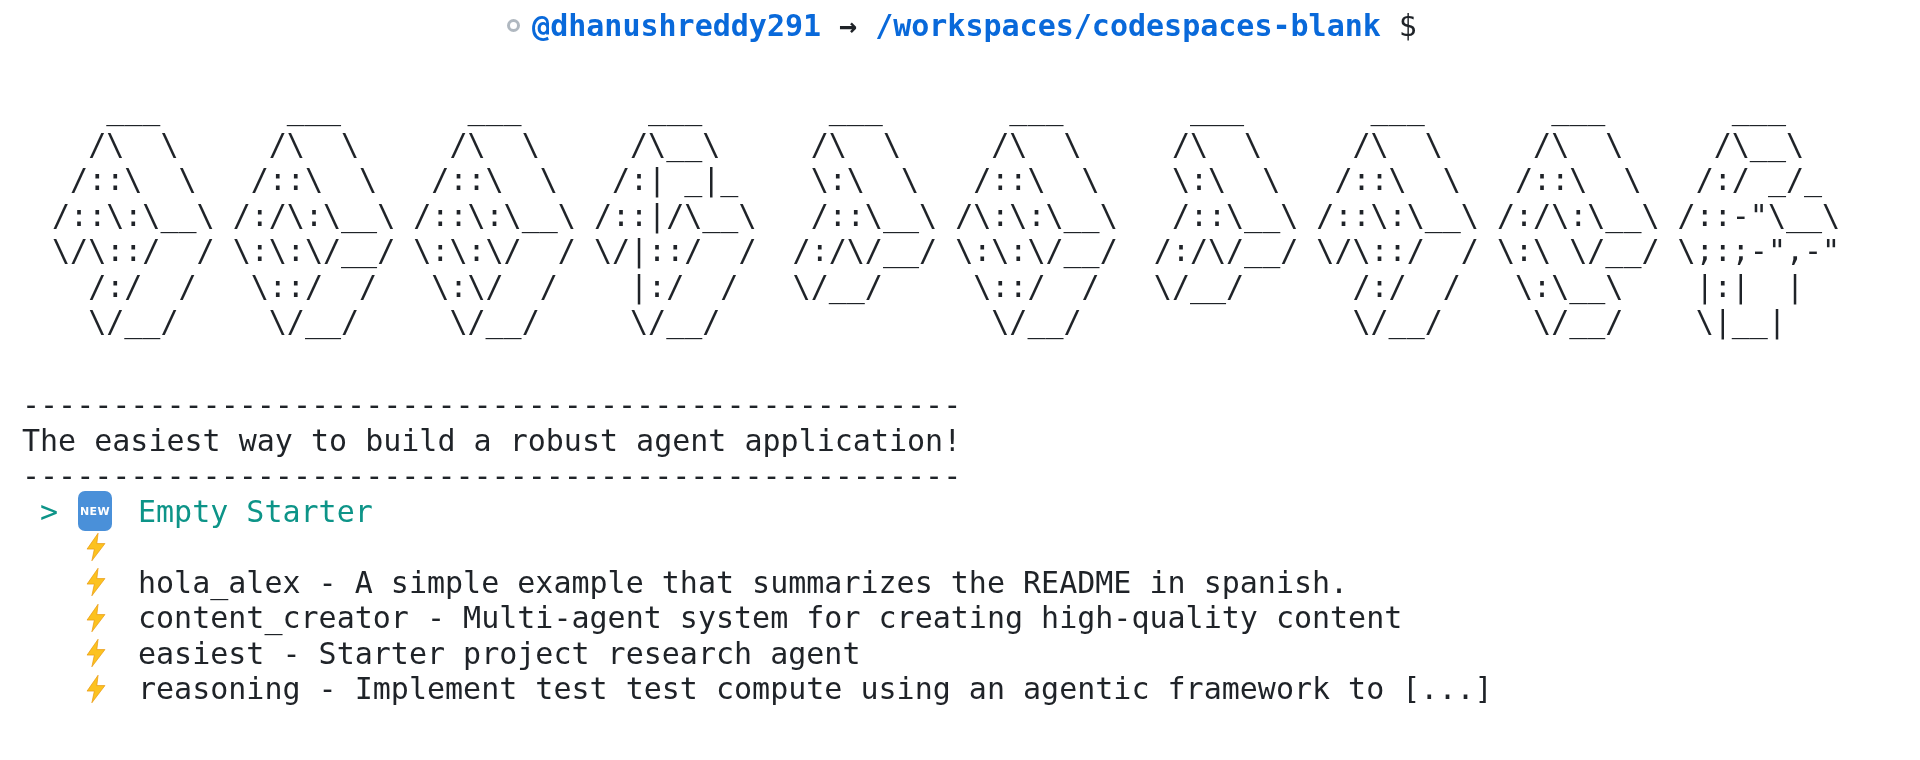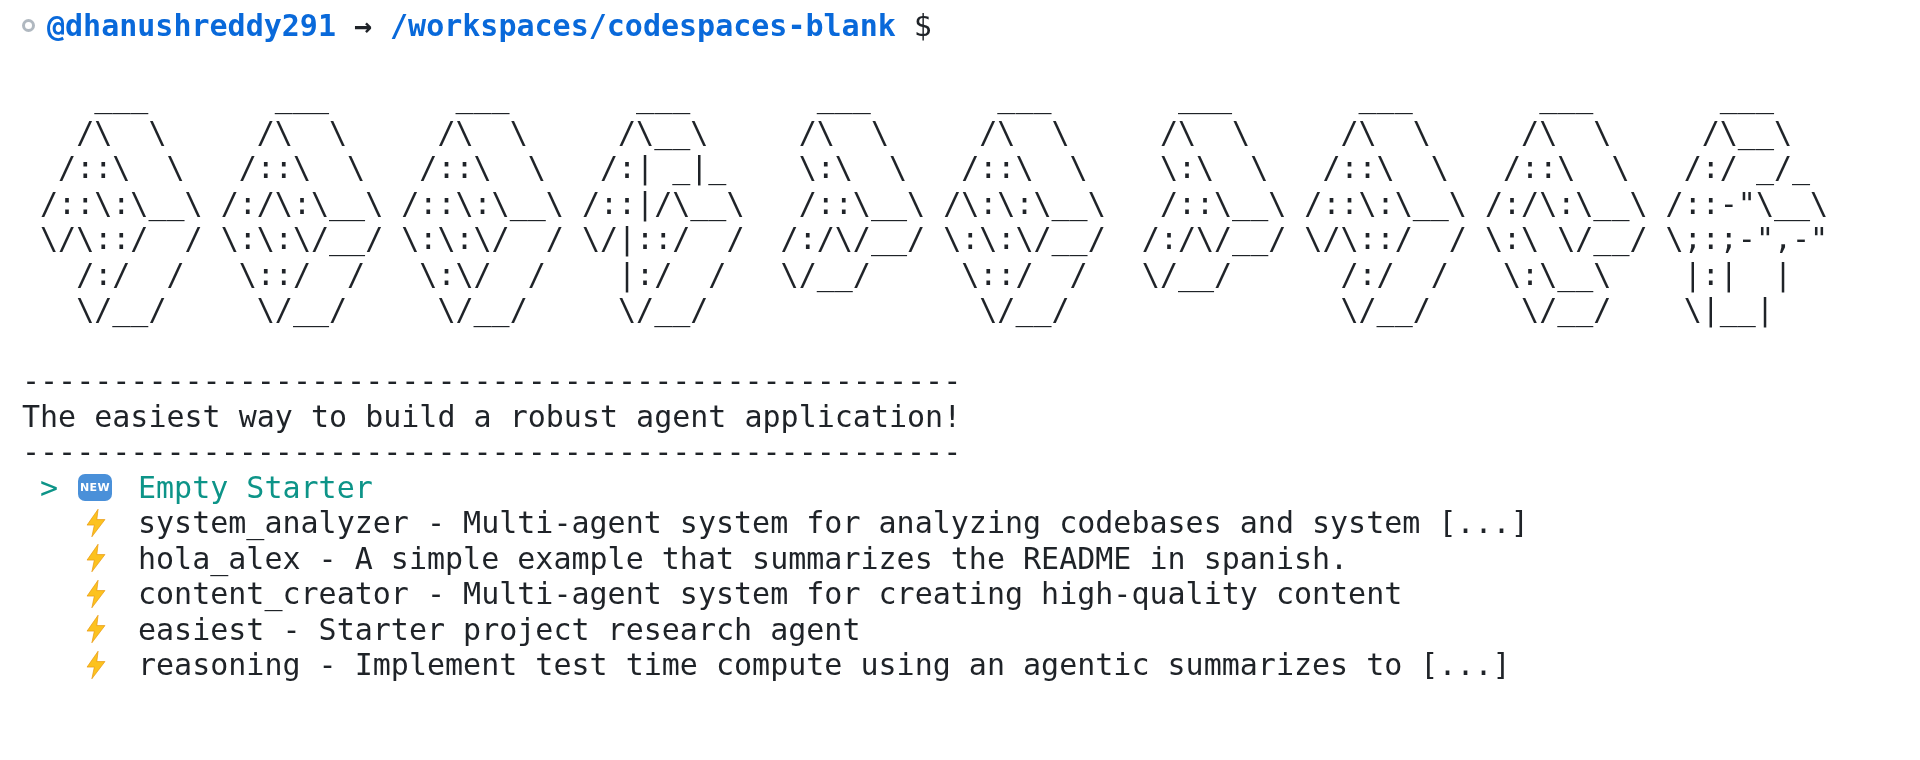--- a/index.html
+++ b/index.html
@@ -11,23 +11,24 @@
     background: var(--background, #ffffff);
     color: var(--foreground, #1f2328);
     font-family: "DejaVu Sans Mono", "Liberation Mono", monospace;
     font-size: 30px;
   }
   .terminal { padding: 8px 0 0 22px; }
   .line {
     height: 35.5px;
     line-height: 35.5px;
     white-space: pre;
+    justify-content: center;
   }
   .banner {
-    margin: 0;
+    margin: 12px;
     font: inherit;
     line-height: 35.5px;
     white-space: pre;
     color: var(--foreground, #1f2328);
   }
   
   .prompt-line { display: flex; align-items: center; }
   .prompt-circle {
     display: inline-block;
     width: 13px; height: 13px;
@@ -42,21 +43,21 @@
   
   .choice-row { display: flex; align-items: center; height: 35.5px; }
   .choice-marker {
     width: 18px;
     margin-left: 18px;
     color: var(--selection-teal, #0d9488);
     flex: 0 0 auto;
   }
   .new-badge {
     margin-left: 20px;
-    width: 34px; height: 27px;
+    width: 34px; height: 40px;
     border-radius: 7px;
     background: var(--badge-blue, #4a90d9);
     color: #ffffff;
     display: flex; align-items: center; justify-content: center;
     flex: 0 0 auto;
   }
   .new-badge-text {
     font-family: "DejaVu Sans", "Liberation Sans", sans-serif;
     font-size: 11px;
     font-weight: bold;
@@ -113,21 +114,20 @@
 
   <div>
 
     <div class="choice-row">
       <span class="choice-marker"></span>
       <span class="bolt">
           <svg viewBox="0 0 16 20">
             <path d="M9.5 0 L1.5 11.5 L6.8 11.5 L5 20 L14.5 7.5 L8.6 7.5 Z" fill="currentColor" stroke="#e8960c" stroke-width="0.5"></path>
           </svg>
         </span>
-      <span class="option-text">system_analyzer - Multi-agent system for analyzing codebases and system [...]</span>
     </div>
 
 
     <div class="choice-row">
       <span class="choice-marker"></span>
       <span class="bolt">
           <svg viewBox="0 0 16 20">
             <path d="M9.5 0 L1.5 11.5 L6.8 11.5 L5 20 L14.5 7.5 L8.6 7.5 Z" fill="currentColor" stroke="#e8960c" stroke-width="0.5"></path>
           </svg>
         </span>
@@ -154,21 +154,21 @@
       <span class="option-text">easiest - Starter project research agent</span>
     </div>
 
     <div class="choice-row">
       <span class="choice-marker"></span>
       <span class="bolt">
           <svg viewBox="0 0 16 20">
             <path d="M9.5 0 L1.5 11.5 L6.8 11.5 L5 20 L14.5 7.5 L8.6 7.5 Z" fill="currentColor" stroke="#e8960c" stroke-width="0.5"></path>
           </svg>
         </span>
-      <span class="option-text">reasoning - Implement test time compute using an agentic summarizes to [...]</span>
+      <span class="option-text">reasoning - Implement test test compute using an agentic framework to [...]</span>
     </div>
 
   </div>
 
   <div class="line">
     
   </div>
 
 </div>
 

